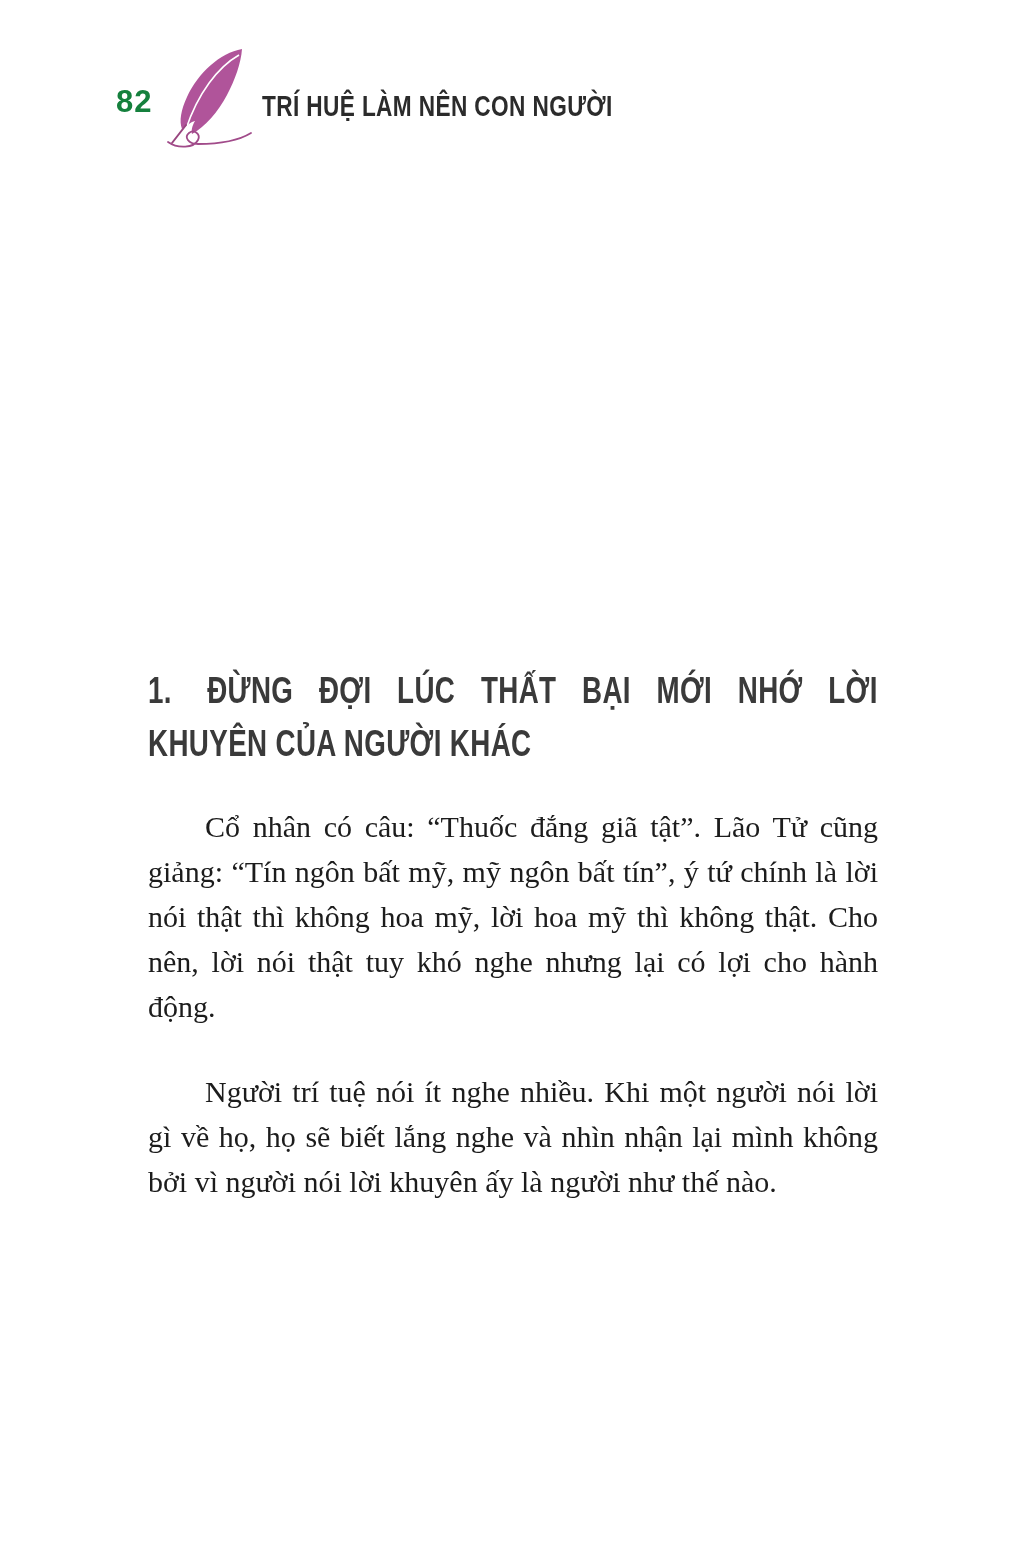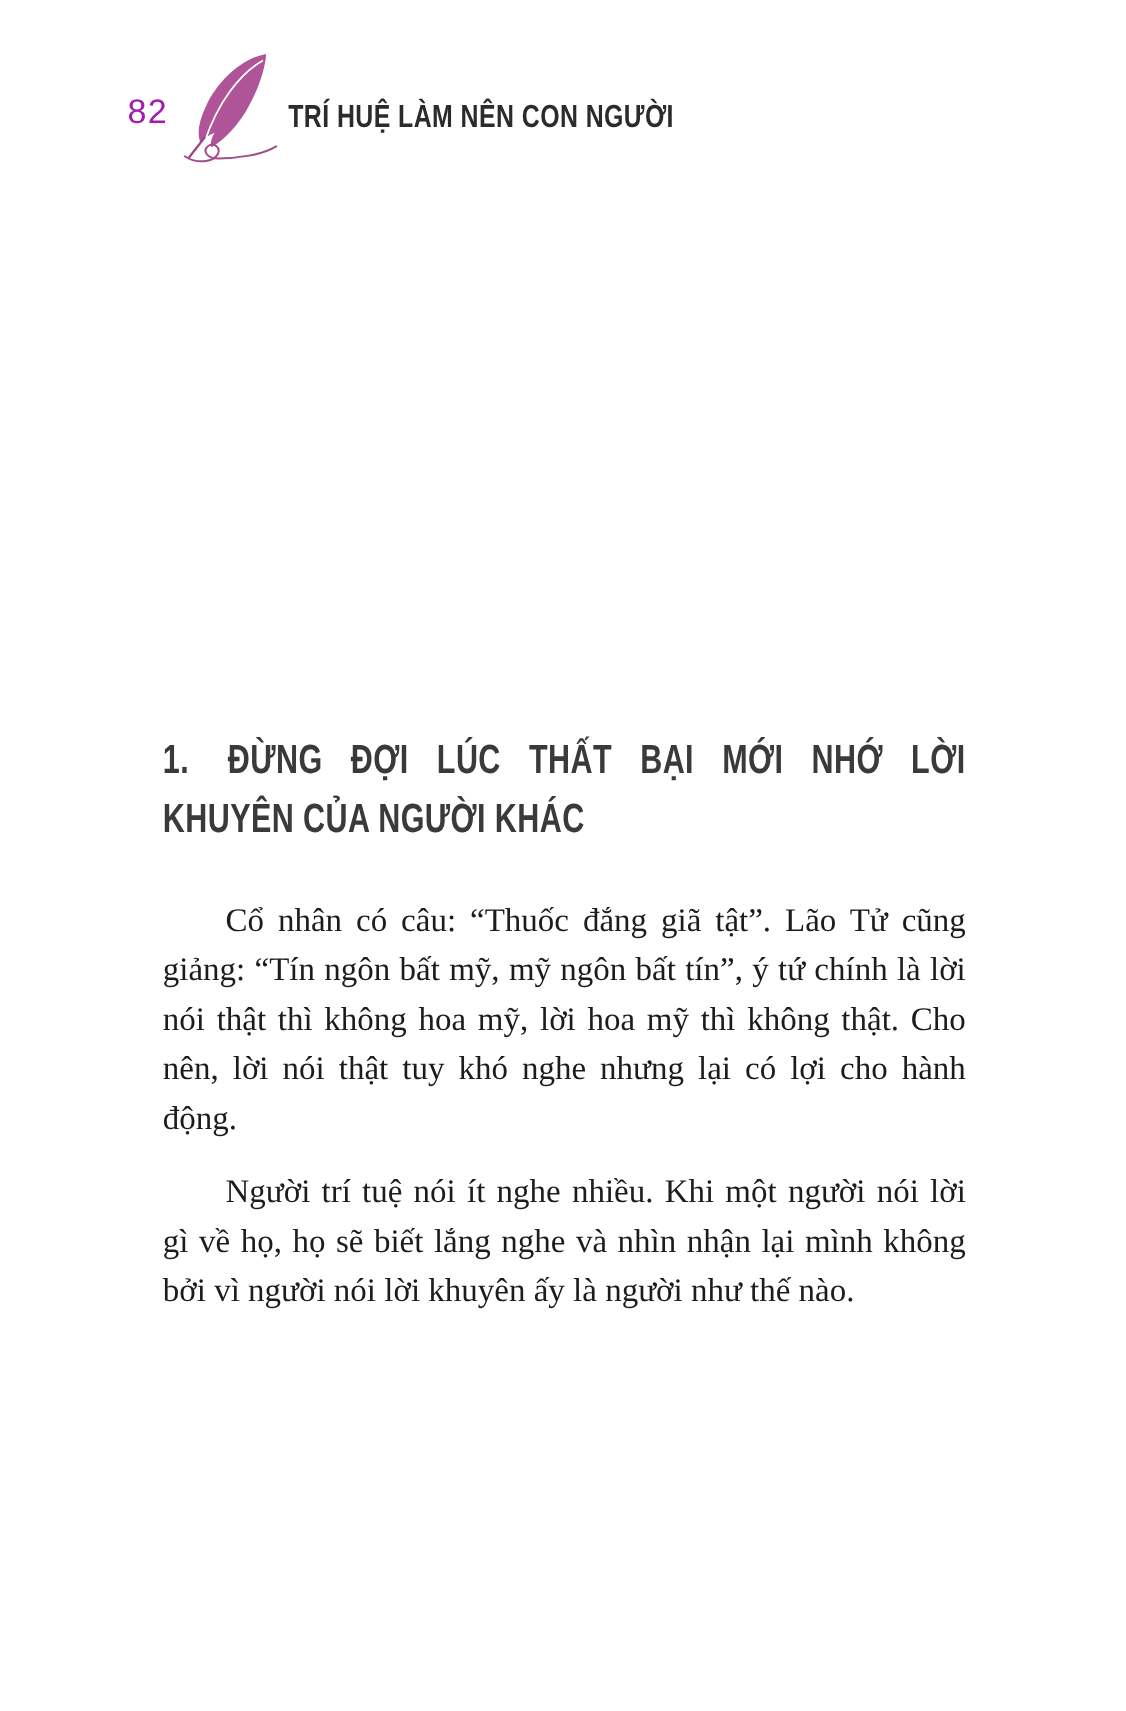--- a/index.html
+++ b/index.html
@@ -20,21 +20,21 @@
     margin: 0 auto;
     background: var(--page_bg);
     font-family: "Liberation Sans", sans-serif;
     overflow: hidden;
   }
 
   
   .page-header { position: absolute; left: 0; top: 0; width: 1024px; height: 170px; }
   .page-number {
     position: absolute; left: 116px; top: 84px;
-    font-size: 31px; font-weight: 400; color: #a21caf;
+    font-size: 31px; font-weight: 700; color: #15803d;
     letter-spacing: 1px;
   }
   .feather-wrap { position: absolute; left: 158px; top: 44px; width: 100px; height: 110px; }
   .book-title {
     position: absolute; left: 262px; top: 90px;
     font-size: 29px; font-weight: 700; color: #2b2b2b;
     white-space: nowrap;
     transform: scaleX(0.78); transform-origin: left top;
     letter-spacing: 0.5px;
   }
@@ -76,23 +76,23 @@
   .body-copy {
     position: absolute; left: 148px; top: 800px;
     width: 730px;
   }
   .body-paragraph {
     font-family: "Liberation Serif", serif;
     font-size: 30px; line-height: 45px;
     color: var(--body_text);
     text-align: justify;
     text-indent: 57px;
-    margin-top: 14px;
+    margin-top: 4px;
   }
-  .body-paragraph + .body-paragraph { margin-top: 22px; }
+  .body-paragraph + .body-paragraph { margin-top: 40px; }
 </style>
 </head>
 <body>
 
 <div class="page">
 
   <header class="page-header">
     <span class="page-number">82</span>
 
     <span class="feather-wrap">

